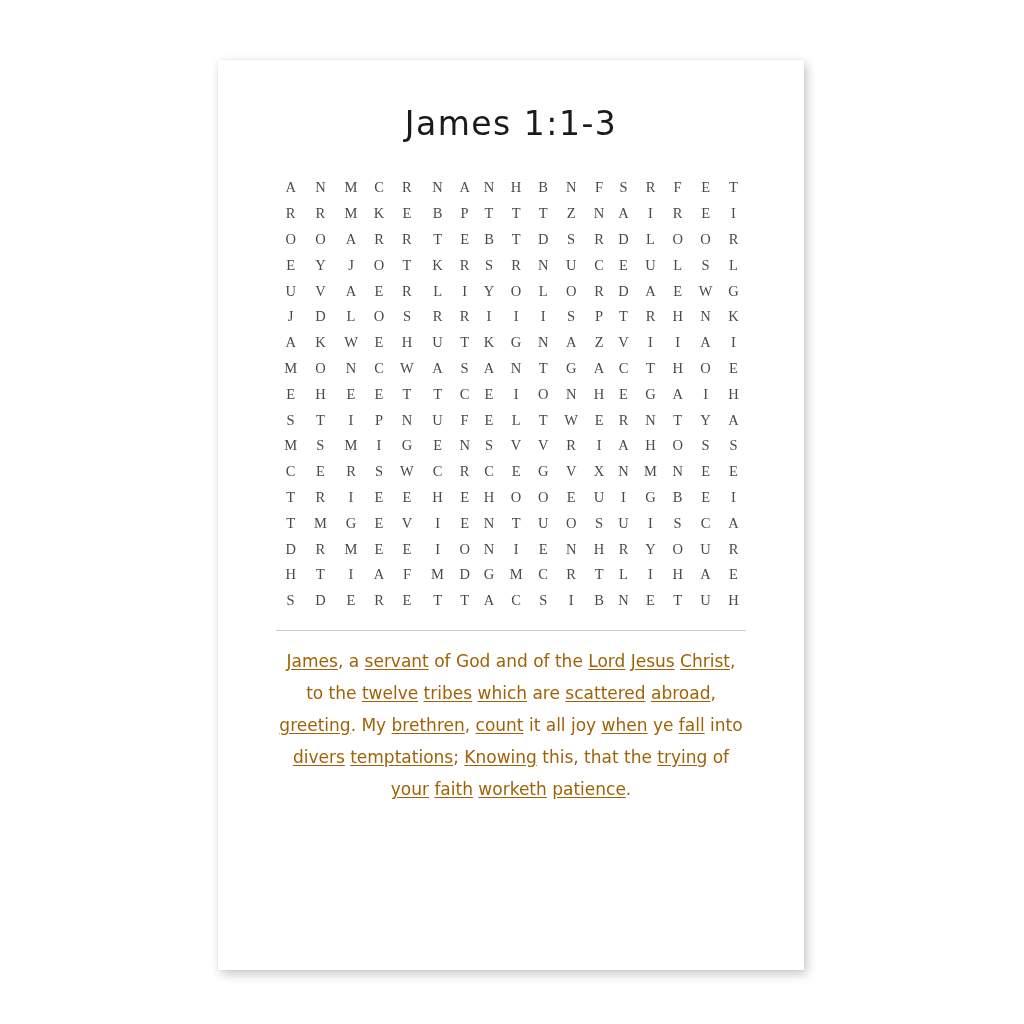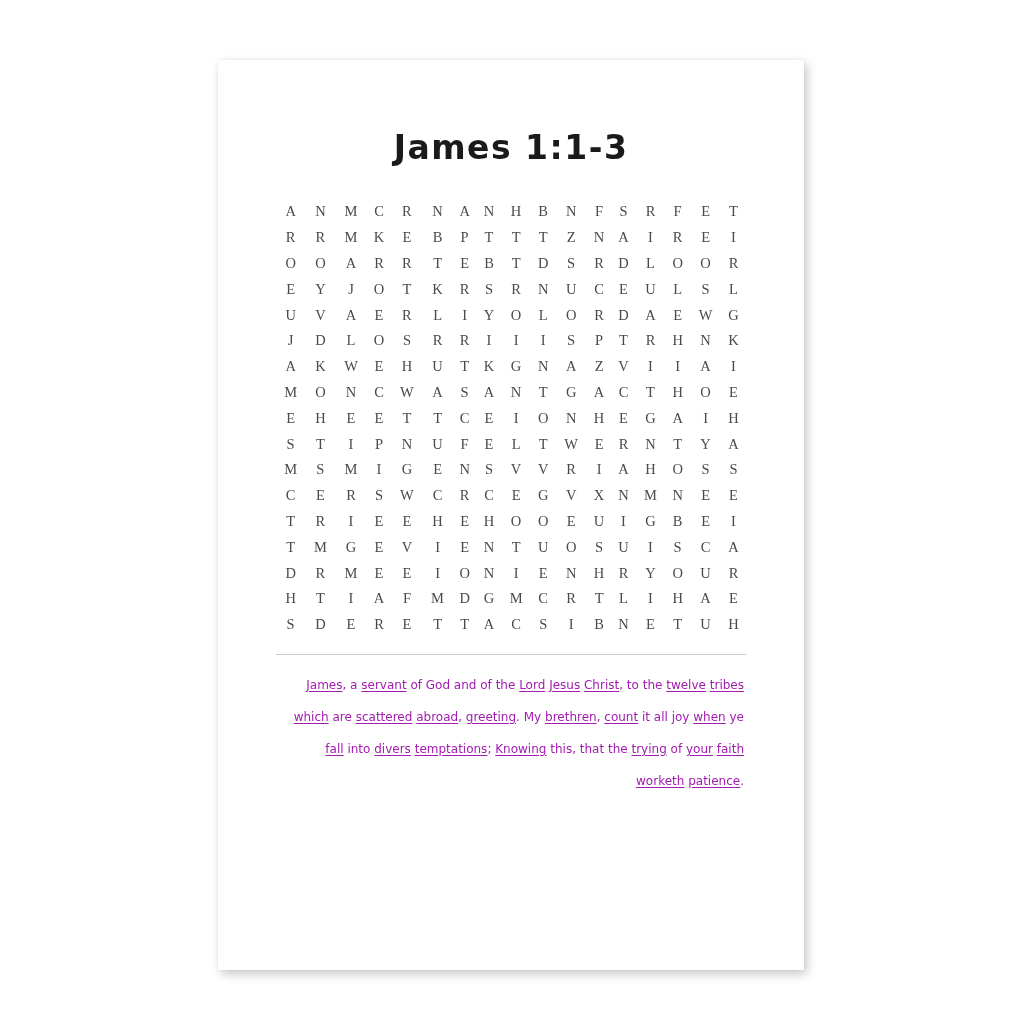--- a/index.html
+++ b/index.html
@@ -25,24 +25,24 @@
     left: 218px;
     top: 60px;
     width: 586px;
     height: 910px;
     background: #ffffff;
     box-shadow: 3px 4px 10px rgba(0,0,0,0.22), 0 0 1px rgba(0,0,0,0.15);
   }
 
   #title {
     text-align: center;
-    margin-top: 68px;
+    margin-top: 44px;
     font-family: "DejaVu Sans", sans-serif;
     font-size: 33px;
-    font-weight: bold;
+    font-weight: normal;
     letter-spacing: 1.5px;
     color: #1a1a1a;
   }
 
   #grid {
     margin: 32px auto 0 auto;
     width: 470px;
     border-collapse: collapse;
   }
   #grid td {
@@ -59,24 +59,24 @@
     width: 470px;
     height: 1px;
     background: #cccccc;
     margin: 16px auto 0 auto;
   }
 
   #passage {
     width: 466px;
     margin: 14px auto 0 auto;
     font-family: "DejaVu Sans", sans-serif;
-    font-size: 12px;
+    font-size: 17px;
     line-height: 32px;
-    color: #a21caf;
-    text-align: right;
+    color: #a16207;
+    text-align: center;
   }
   #passage .w {
     text-decoration: underline;
     text-underline-offset: 2px;
   }
 </style>
 </head>
 <body>
 
 <div id="stage">

